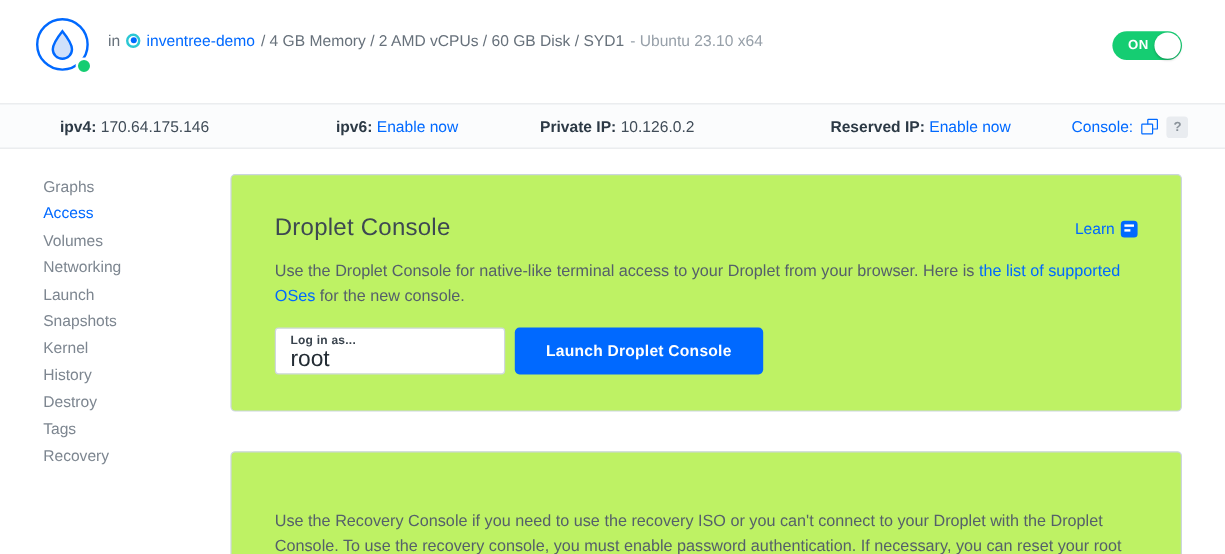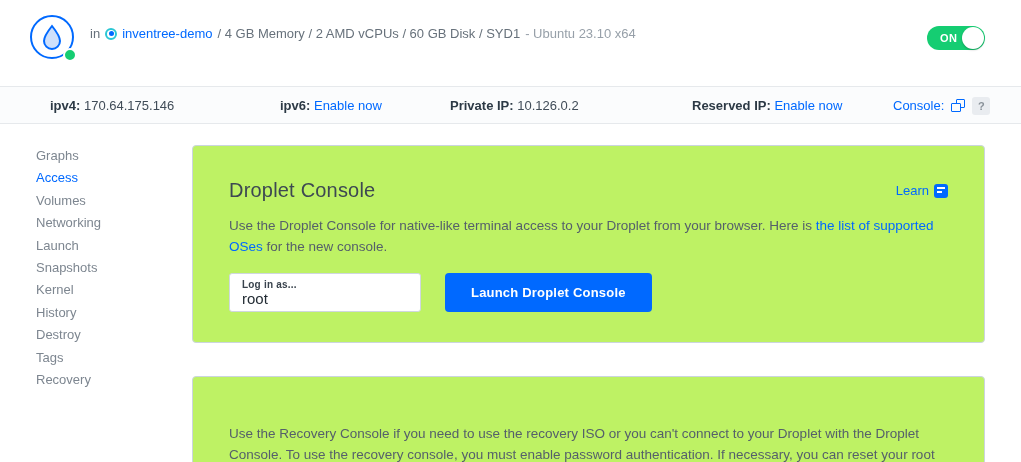--- a/index.html
+++ b/index.html
@@ -52,25 +52,25 @@
   .main { flex:1; padding:21px 36px 0 0; }
   .card { border:1px solid #cbd5de; border-radius:4px; background:#bef264; padding:33px 36px 30px 36px; }
   .card + .card { margin-top:33px; }
   .card-head { display:flex; align-items:center; justify-content:space-between; }
   .card-title { font-size:20px; font-weight:normal; color:#3d4852; letter-spacing:.2px; }
   .learn-link { display:inline-flex; align-items:center; gap:5px; font-size:13px; }
   .learn-glyph { width:14px; height:14px; border-radius:3px; background:#0069ff; position:relative; display:inline-block; }
   .learn-glyph::before { content:""; position:absolute; left:3px; top:3px; width:8px; height:2px; background:#fff; }
   .learn-glyph::after { content:""; position:absolute; left:3px; top:7px; width:5px; height:2px; background:#fff; }
   .card p { margin-top:13px; font-size:13.5px; line-height:21px; color:#55606a; max-width:738px; }
-  .console-controls { margin-top:16px; display:flex; gap:24px; align-items:stretch; }
+  .console-controls { margin-top:16px; display:flex; gap:8px; align-items:stretch; }
   .login-box { width:192px; height:39px; border:1px solid #cfd7df; border-radius:3px;
     padding:5px 12px 0 12px; background:#fff; }
   .login-box label { display:block; font-size:10px; font-weight:bold; color:#39434d; letter-spacing:.2px; }
-  .login-box input { border:none; outline:none; width:100%; font-size:15px; color:#232c34;
+  .login-box input { border:none; outline:none; width:100%; font-size:19px; color:#232c34;
     font-family:"Liberation Sans", sans-serif; padding:0; margin-top:-1px; background:transparent; }
   .launch-button { height:39px; padding:0 26px; background:#0069ff; color:#fff; border:none;
     border-radius:4px; font-size:13px; font-weight:bold; cursor:pointer;
     font-family:"Liberation Sans", sans-serif; letter-spacing:.2px; }
   .card.recovery { min-height:160px; }
 </style>
 </head>
 <body>
 
 <header class="header">

